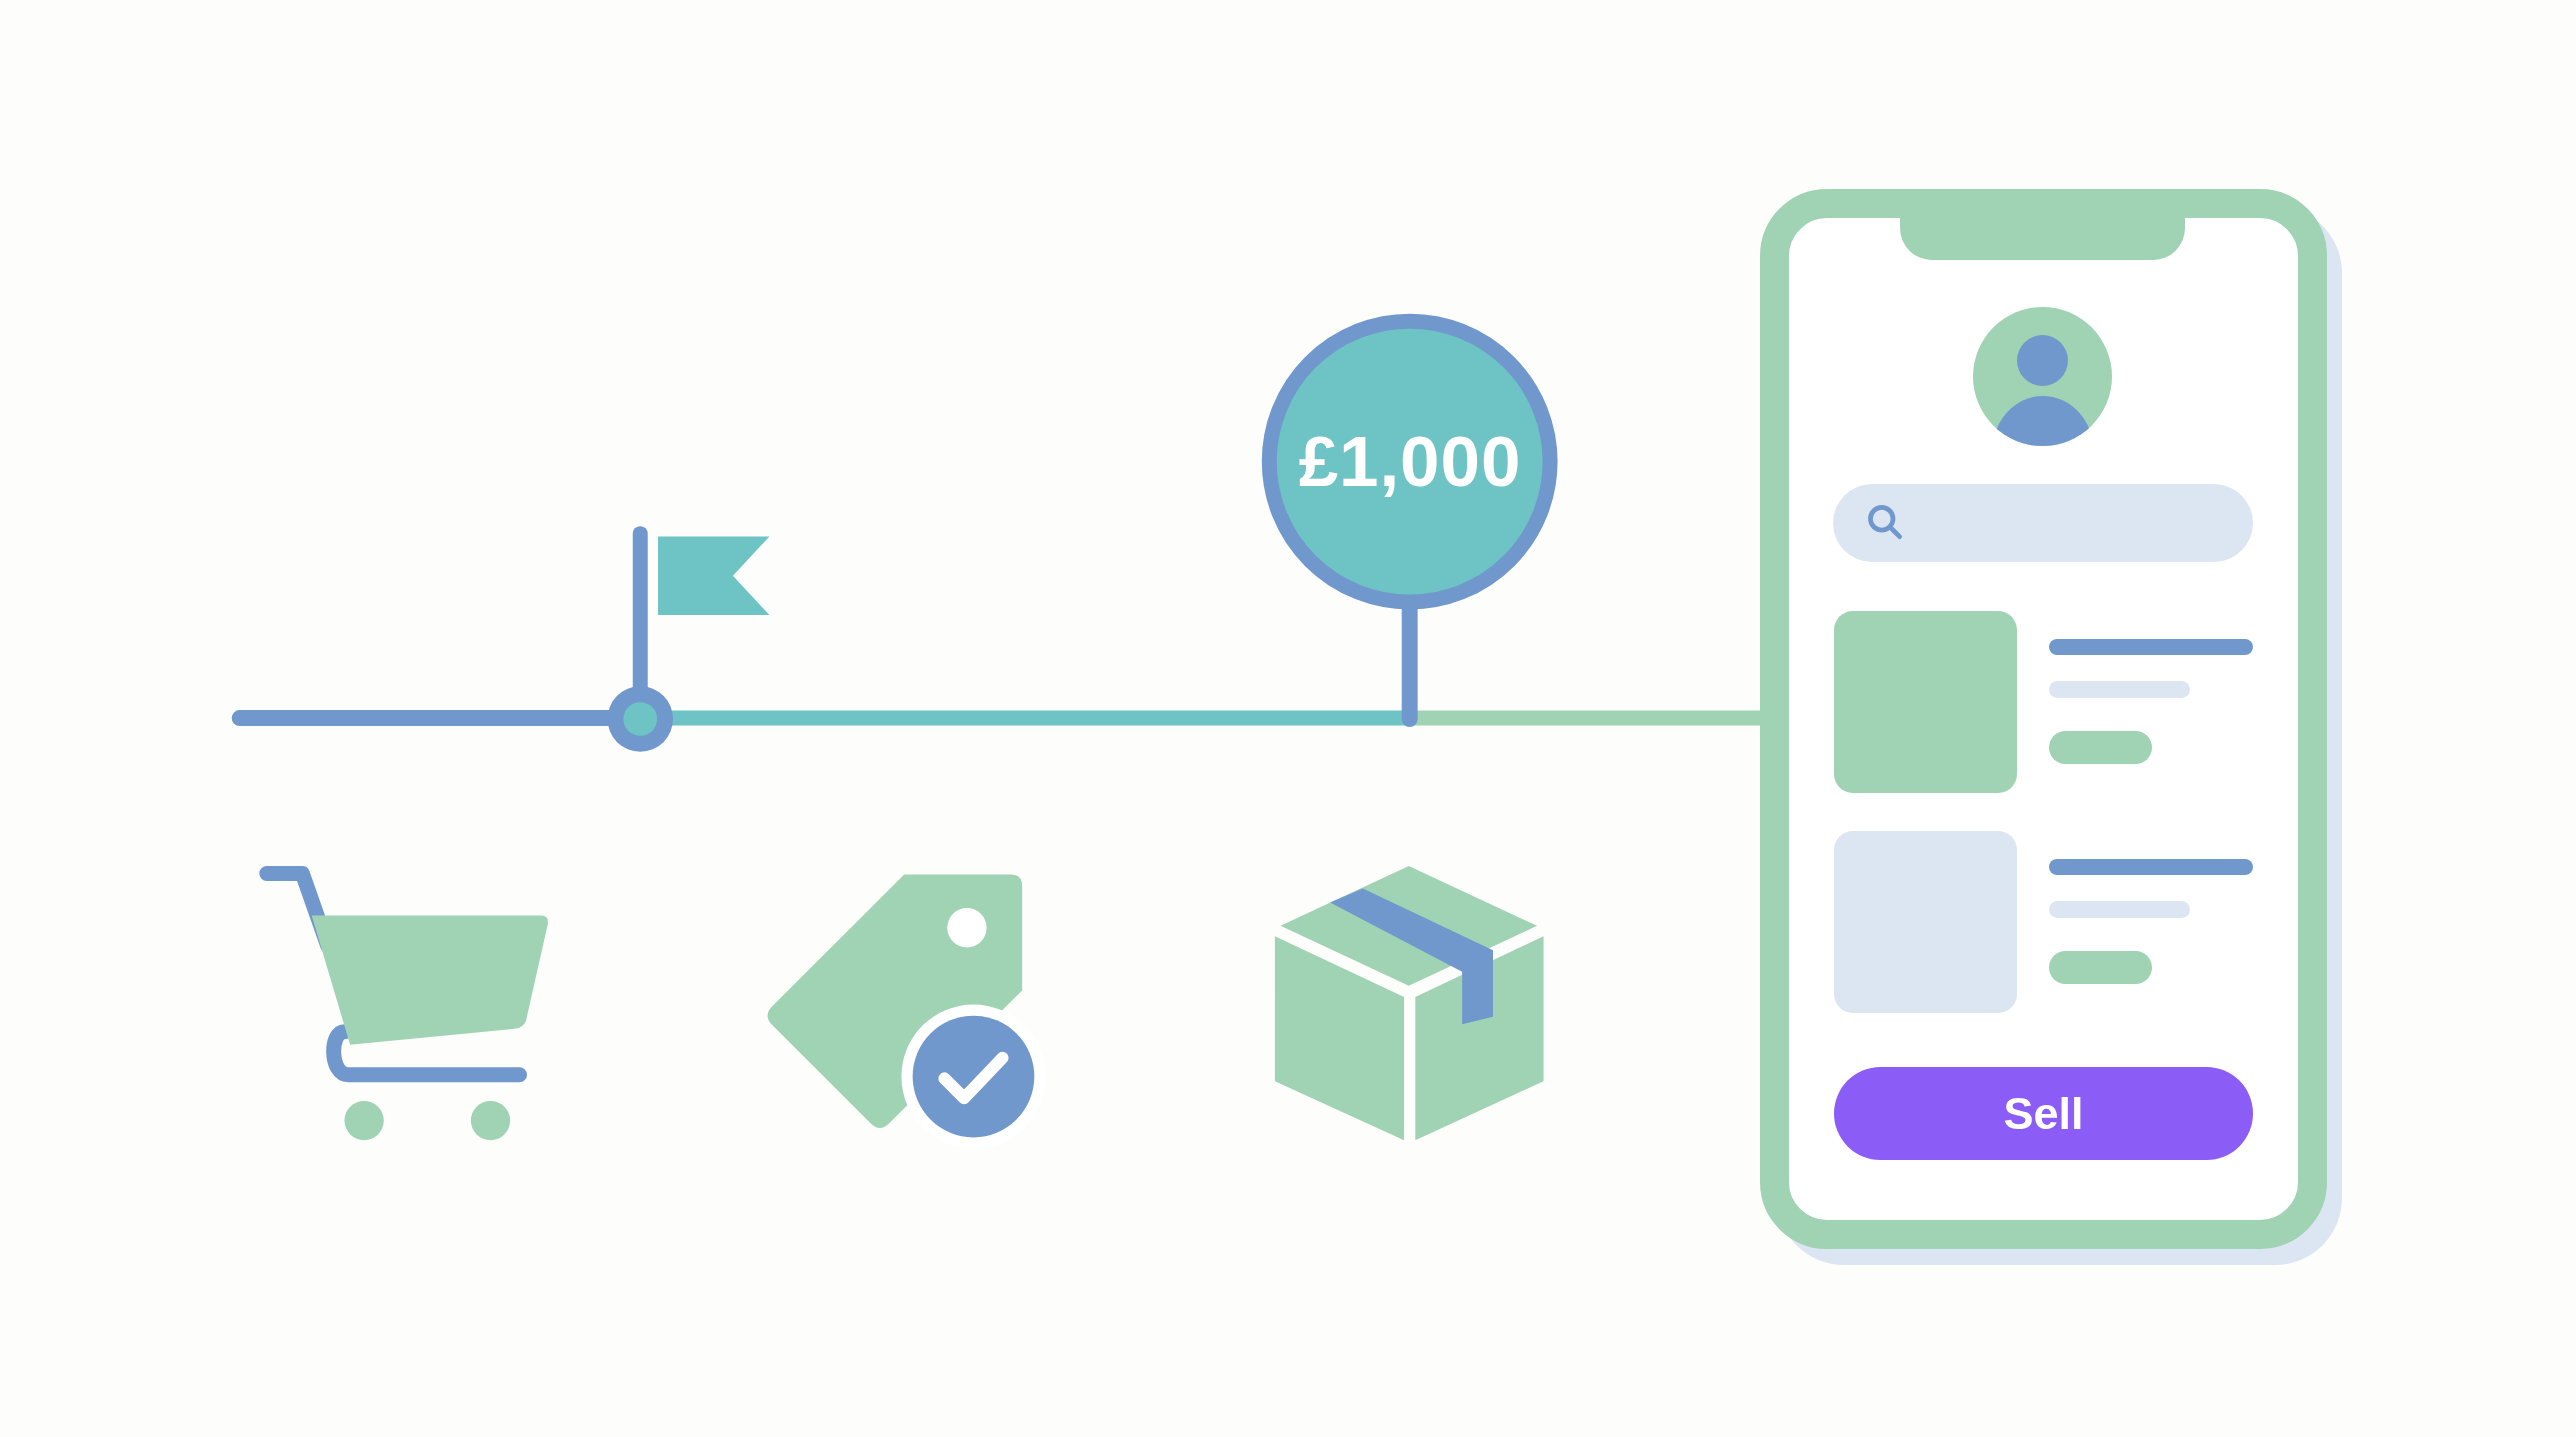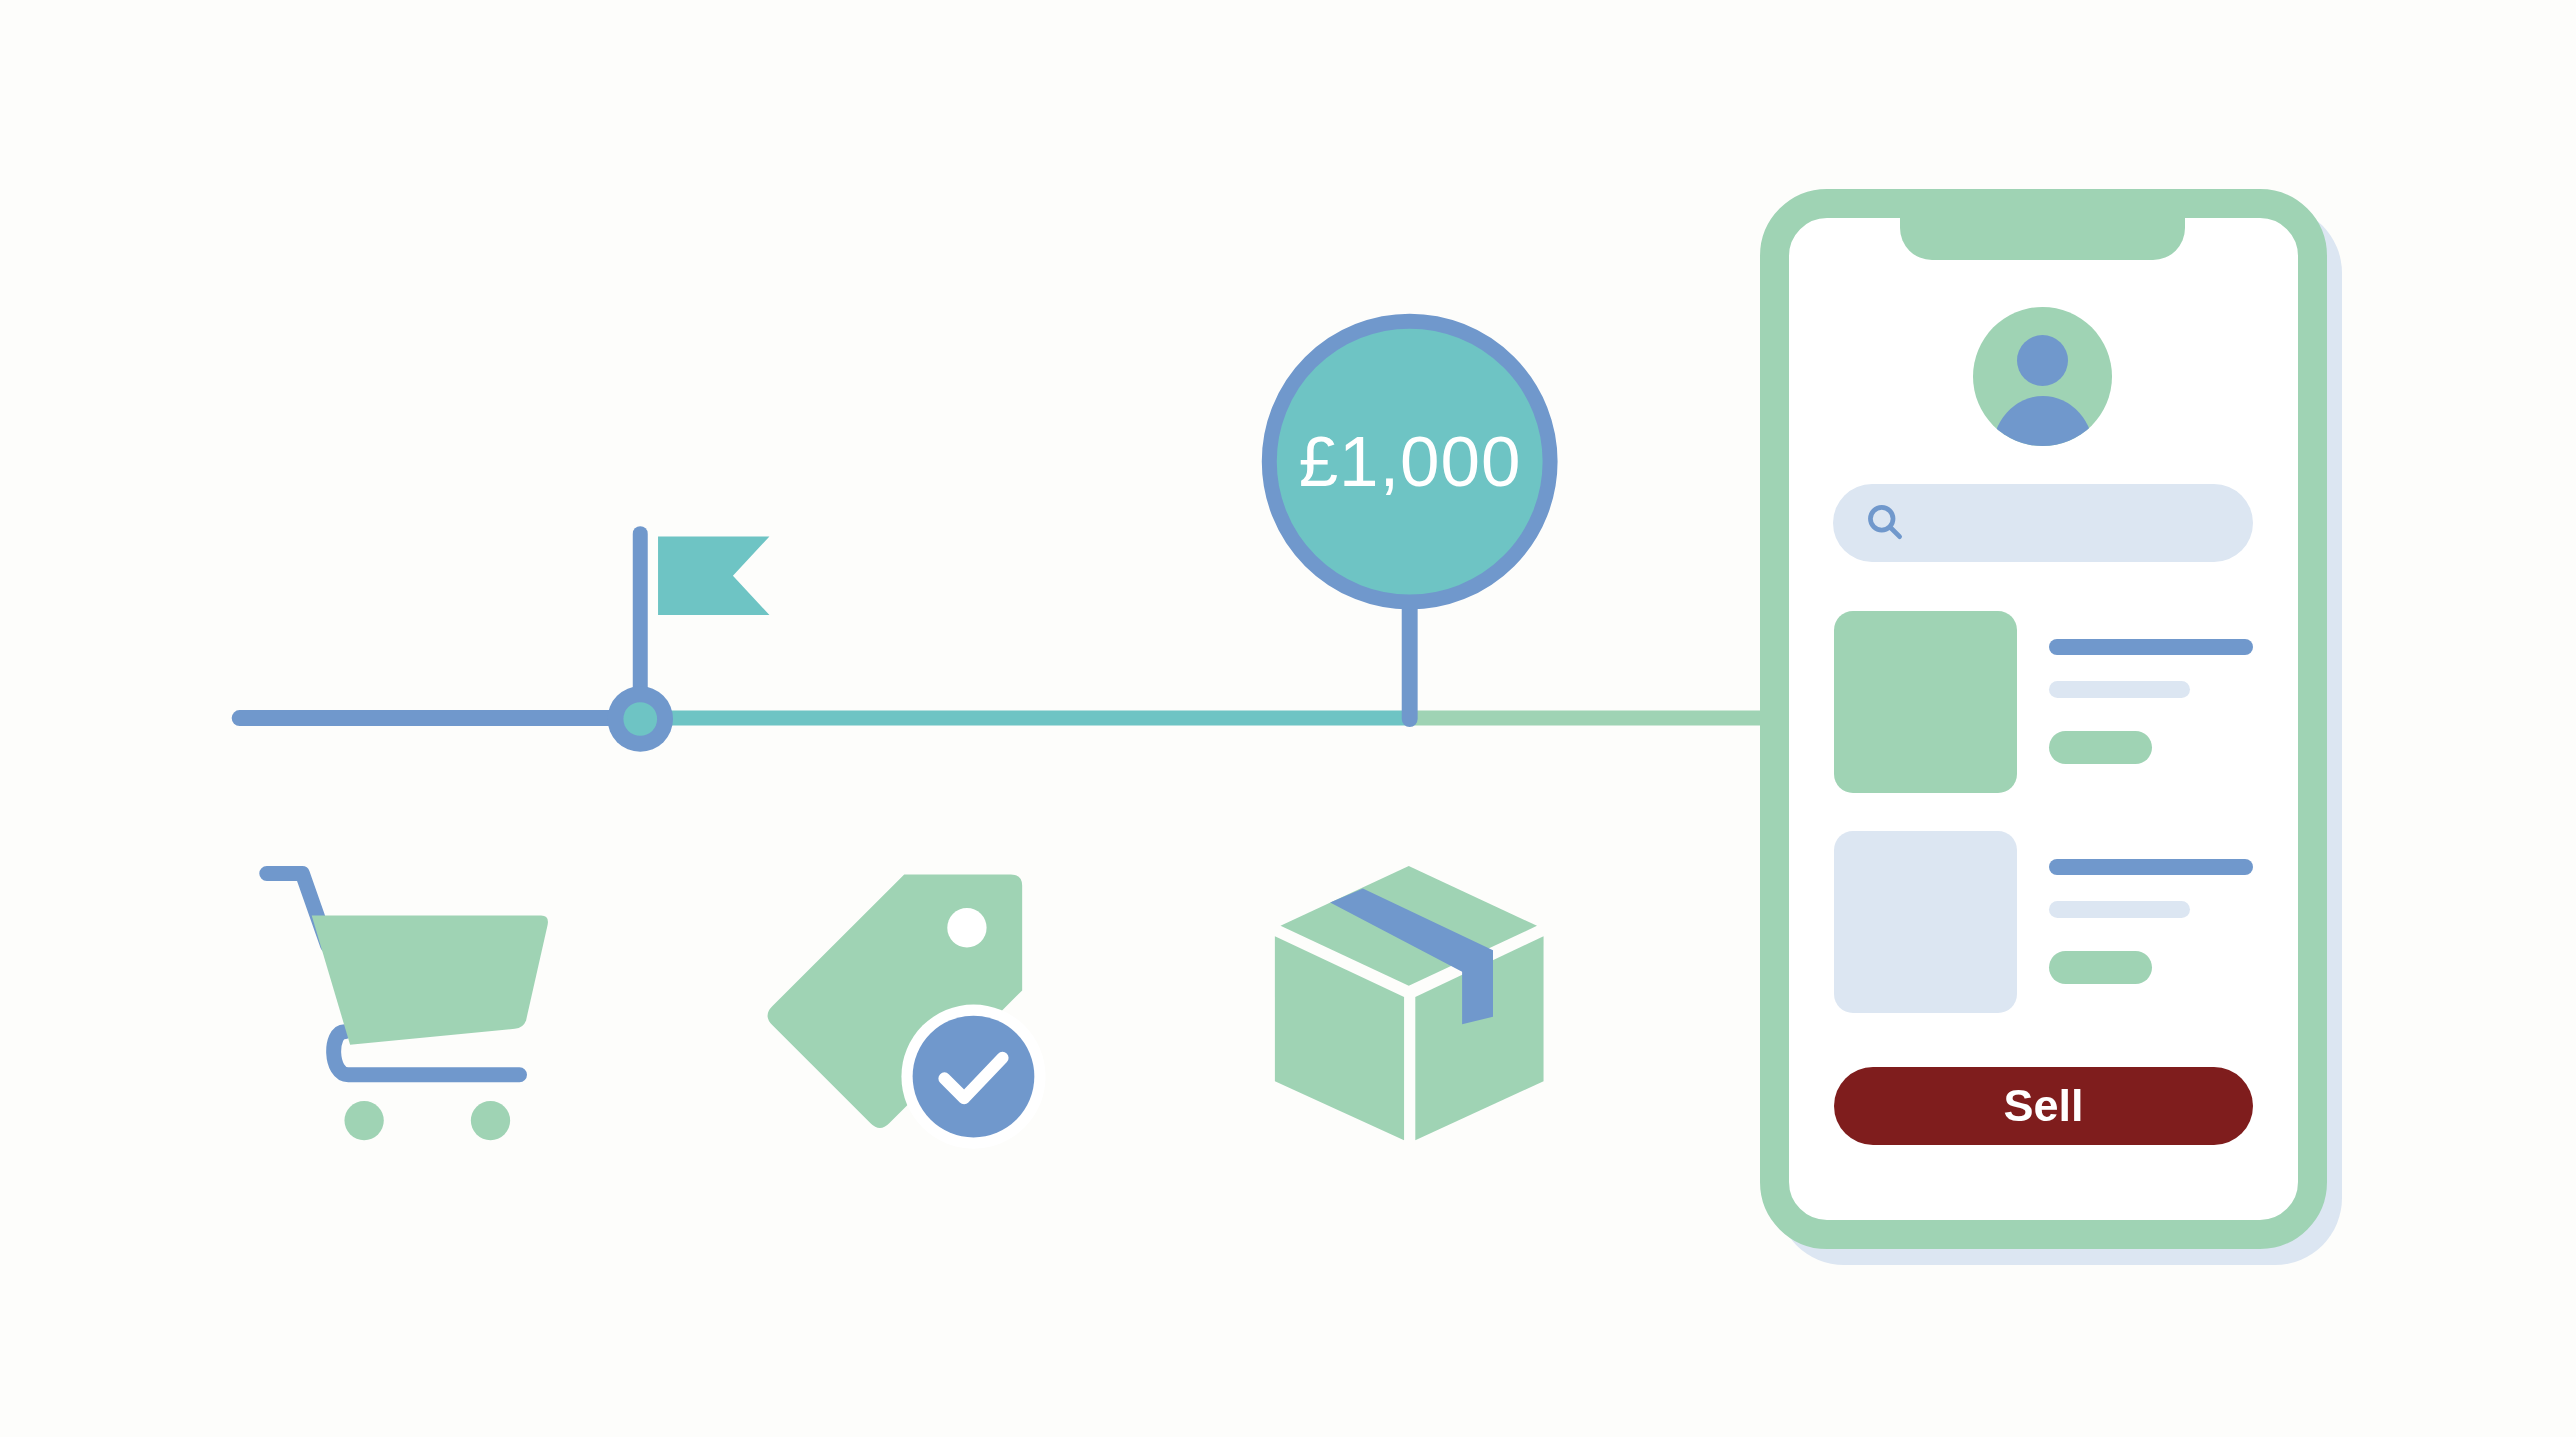--- a/index.html
+++ b/index.html
@@ -1,21 +1,21 @@
 <!DOCTYPE html>
 <html style="font-size:15px"><head>
 <meta charset="utf-8">
 <style>
   html, body { margin: 0; padding: 0; background: #FDFDFB; }
   body { width: 2576px; height: 1438px; position: relative; overflow: hidden; font-family: "Liberation Sans", sans-serif; }
   svg { position: absolute; left: 0; top: 0; }
   .price-text {
     position: absolute; left: 1262px; top: 315px; width: 296px; height: 293px;
     display: flex; align-items: center; justify-content: center;
-    color: #FFFFFF; font-weight: normal; font-size: 71px; letter-spacing: 0.9px;
+    color: #FFFFFF; font-weight: bold; font-size: 71px; letter-spacing: 0.9px;
     font-family: "Liberation Sans", sans-serif;
   }
   .phone-shadow {
     position: absolute; left: 1777px; top: 206px; width: 565px; height: 1059px;
     border-radius: 67px; background: #DCE6F2;
   }
   .phone {
     position: absolute; left: 1760px; top: 189px; width: 509px; height: 1002px;
     border: 29px solid #9FD3B4; border-radius: 67px; background: #FFFFFF;
   }
@@ -35,22 +35,22 @@
   }
   .search-bar {
     position: absolute; left: 1833px; top: 484px; width: 420px; height: 78px;
     border-radius: 39px; background: #DCE6F2; border: none; padding: 0; outline: none;
   }
   .search-icon { position: absolute; left: 1861px; top: 498px; width: 49px; height: 49px; }
   .thumb { position: absolute; width: 183px; height: 182px; border-radius: 19px; }
   .bar { position: absolute; border-radius: 9.4px; }
   .pill { position: absolute; border-radius: 17px; width: 103px; height: 33px; background: #9FD3B4; }
   .sell-btn {
-    position: absolute; left: 1834px; top: 1067px; width: 419px; height: 78px;
-    border-radius: 47px; background: #7f1d1d; border: none; color: #FFFFFF;
+    position: absolute; left: 1834px; top: 1067px; width: 419px; height: 93px;
+    border-radius: 47px; background: #8b5cf6; border: none; color: #FFFFFF;
     font-family: "Liberation Sans", sans-serif; font-weight: bold; font-size: 45px;
     display: flex; align-items: center; justify-content: center; padding: 0;
   }
 </style>
 </head>
 <body>
 
 <svg width="2576" height="1438" viewBox="0 0 2752 1536">
 
   <line x1="256" y1="767" x2="684" y2="767" stroke="#7098CC" stroke-width="17" stroke-linecap="round"></line>

